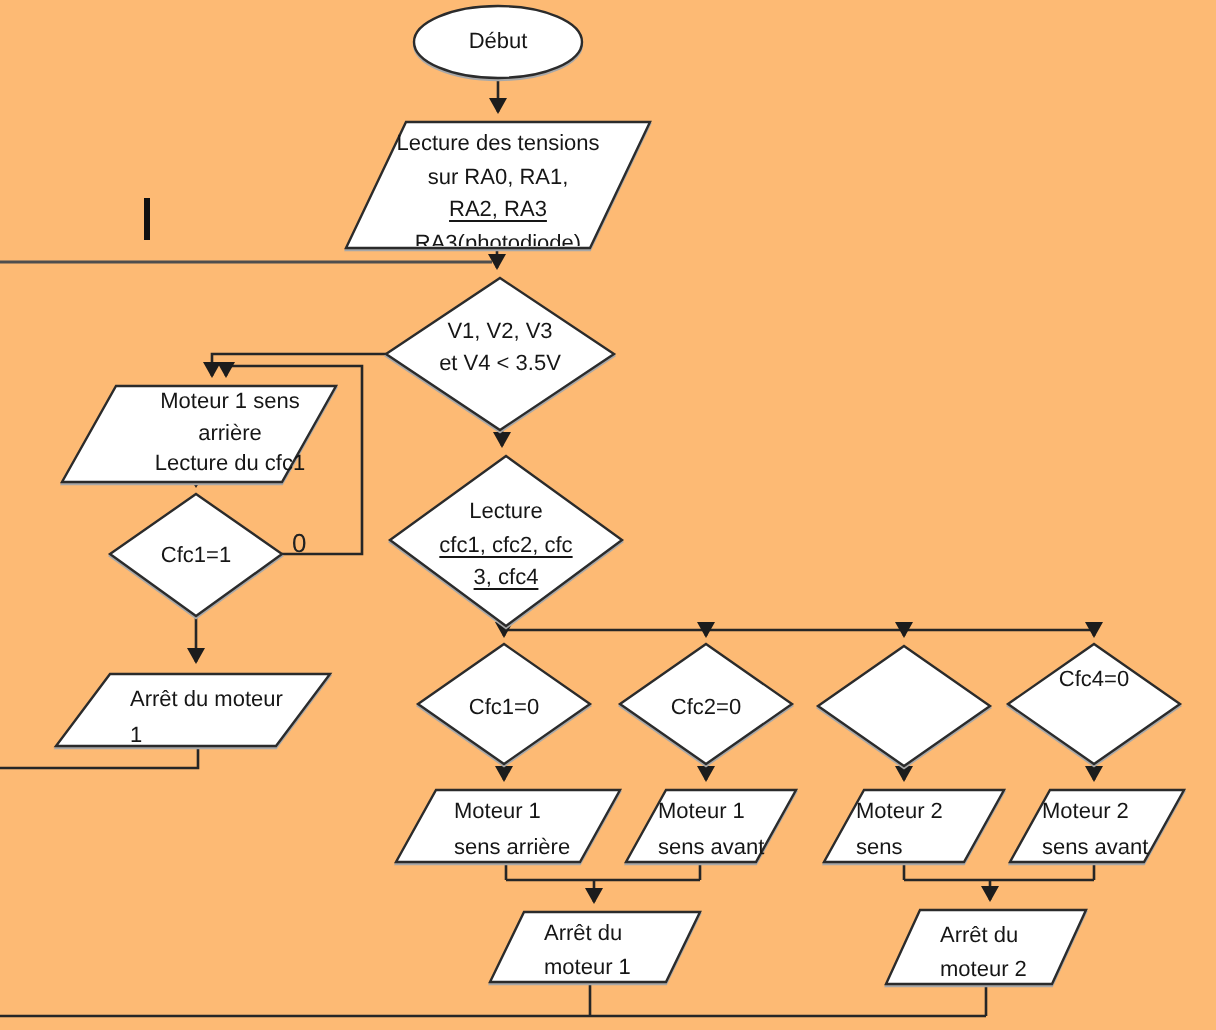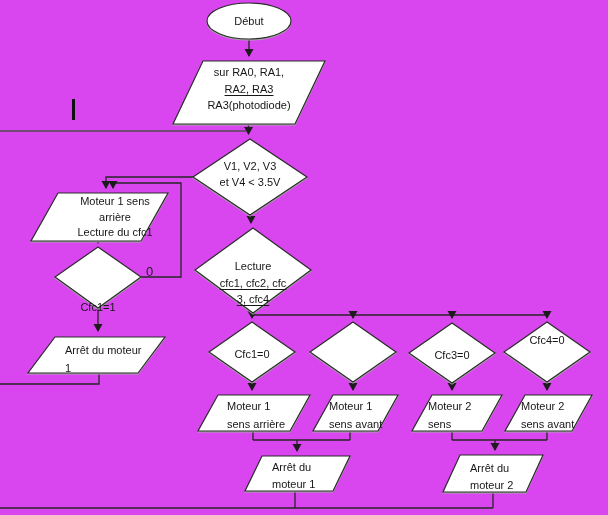--- a/index.html
+++ b/index.html
@@ -1,17 +1,17 @@
 <!DOCTYPE html>
 <html><head>
 <meta charset="utf-8">
 <style>
   html,body{margin:0;padding:0;background:#fff;}
   .canvas{
-    position:relative;width:608px;height:515px;background:#d946ef;
+    position:relative;width:608px;height:515px;background:#fdba74;
     font-family:"Liberation Sans",sans-serif;color:#1a1a1a;overflow:hidden;
   }
   svg{position:absolute;left:0;top:0;}
   .shape{fill:#ffffff;stroke:#2b2b2b;stroke-width:1.2;filter:drop-shadow(0.5px 1.5px 0px #a8a8a8);}
   .ln{fill:none;stroke:#262626;stroke-width:1.3;}
   .ln-gray{fill:none;stroke:#4e4e4e;stroke-width:1.4;}
   .lbl{
     position:absolute;font-size:11px;line-height:16px;white-space:nowrap;
     color:#161616;
   }
@@ -90,60 +90,61 @@
     <polygon class="shape" points="525,395 592,395 572,431 505,431"></polygon>
     <polygon class="shape" points="262,456 350,456 333,491 245,491"></polygon>
     <polygon class="shape" points="460,455 543,455 526,492 443,492"></polygon>
   </svg>
 
   <div class="lbl center" style="left:207px;top:13px;width:84px;">
     <div>Début</div>
   </div>
 
   <div class="lbl center clip" style="left:176px;top:64px;width:146px;height:59px;line-height:16.5px;">
+    <div>Lecture des tensions</div>
     <div>sur RA0, RA1,</div>
     <div><span class="wavy">RA2, RA3</span></div>
     <div>RA3(photodiode)</div>
   </div>
 
   <div class="lbl center" style="left:193px;top:158px;width:114px;text-align:center;">
     <div>V1, V2, V3</div>
     <div>et V4 &lt; 3.5V</div>
   </div>
 
   <div class="lbl" style="left:63px;top:194px;width:104px;line-height:15.5px;text-align:center;">
     <div>Moteur 1 sens</div>
     <div>arrière</div>
     <div>Lecture du cfc1</div>
   </div>
 
-  <div class="lbl center" style="left:56px;top:270px;width:84px;margin-top:29px;">
+  <div class="lbl center" style="left:56px;top:270px;width:84px;">
     <div>Cfc1=1</div>
   </div>
 
   <div class="edge-label" style="left:146px;top:265px;">
     <span>0</span>
   </div>
 
   <div class="lbl" style="left:65px;top:341px;width:100px;line-height:18px;">
     <div>Arrêt du moteur</div>
     <div>1</div>
   </div>
 
-  <div class="lbl center" style="left:196px;top:258px;width:114px;line-height:16.5px;">
+  <div class="lbl center" style="left:196px;top:248px;width:114px;line-height:16.5px;">
     <div>Lecture</div>
     <div><span class="wavy">cfc1, cfc2, cfc</span></div>
     <div><span class="wavy">3, cfc4</span></div>
   </div>
 
   <div class="lbl center" style="left:210px;top:346px;width:84px;">
     <div>Cfc1=0</div>
   </div>
-  <div class="lbl center" style="left:410px;top:347px;width:84px;">
-    <div>Cfc3=0</div>
+  <div class="lbl center" style="left:311px;top:346px;width:84px;">
+    <div>Cfc2=0</div>
   </div>
   <div class="lbl center" style="left:505px;top:332px;width:84px;">
     <div>Cfc4=0</div>
   </div>
 
   <div class="lbl clip" style="left:227px;top:398px;width:90px;height:30px;line-height:17.5px;">
     <div>Moteur 1</div>
     <div>sens arrière</div>
   </div>
 

